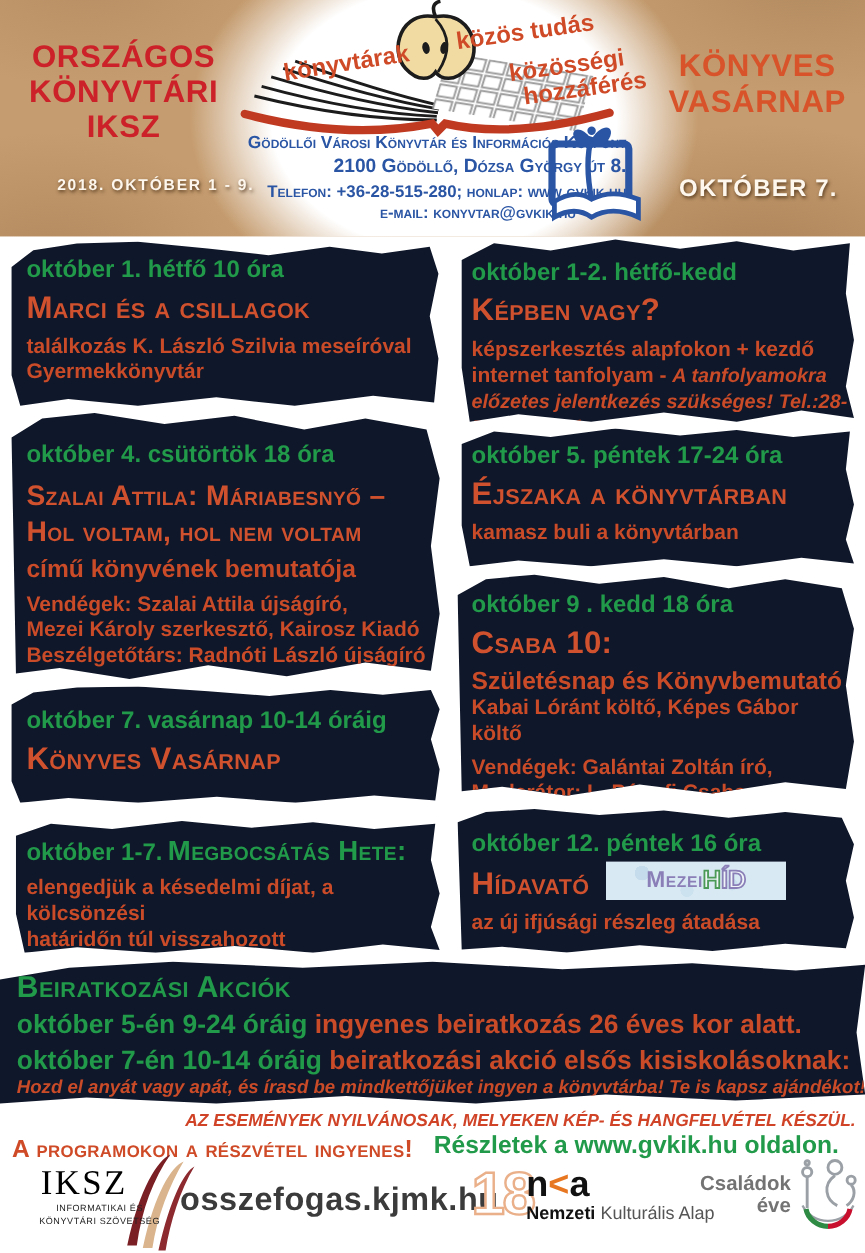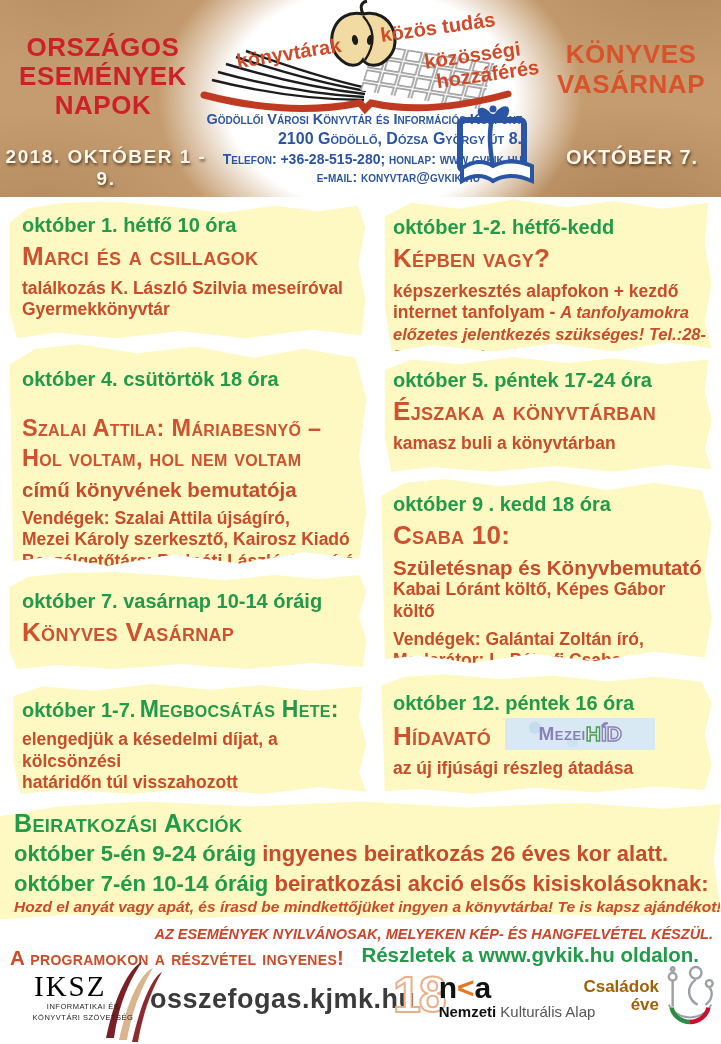--- a/index.html
+++ b/index.html
@@ -12,22 +12,22 @@
       radial-gradient(ellipse 300px 190px at 88% 115%, rgba(140,100,60,.45), transparent 65%),
       radial-gradient(ellipse 260px 170px at 6% 112%, rgba(150,110,70,.40), transparent 65%),
       radial-gradient(ellipse 240px 150px at 10% -12%, rgba(160,120,80,.38), transparent 65%),
       radial-gradient(ellipse 280px 160px at 94% -12%, rgba(150,112,72,.42), transparent 65%),
       radial-gradient(ellipse 200px 120px at 55% 130%, rgba(210,185,150,.5), transparent 70%),
       #c59c6f;}
   .ellipse{position:absolute;left:158px;top:-62px;width:424px;height:322px;
     background:radial-gradient(closest-side,#ffffff 68%,rgba(255,255,255,0) 100%);}
   .h-left-title{position:absolute;left:18px;top:33px;width:170px;text-align:center;
     color:#cc2128;font-size:26px;font-weight:bold;line-height:1.12;letter-spacing:.5px;}
-  .h-left-date{position:absolute;left:0px;top:146px;width:212px;text-align:center;
-    color:#fdf7ee;font-size:19px;font-weight:bold;letter-spacing:1.5px;
+  .h-left-date{position:absolute;left:0px;top:146px;width:212px;text-align:right;
+    color:#fdf7ee;font-size:13px;font-weight:bold;letter-spacing:1.5px;
     text-shadow:1px 2px 3px rgba(70,45,20,.85);}
   .h-right-title{position:absolute;left:548px;top:40px;width:166px;text-align:center;
     color:#d8532a;font-size:26px;font-weight:bold;line-height:1.15;letter-spacing:.5px;}
   .h-right-date{position:absolute;left:552px;top:146px;width:160px;text-align:center;
     color:#fdf7ee;font-size:20px;font-weight:bold;letter-spacing:1px;
     text-shadow:1px 2px 3px rgba(70,45,20,.85);}
   .logo-art{position:absolute;left:188px;top:0px;}
   .tag{position:absolute;color:#cf4b28;font-weight:bold;white-space:nowrap;}
   .tag1{left:236px;top:42px;font-size:20px;transform:rotate(-9deg);}
   .tag2{left:380px;top:16px;font-size:20px;transform:rotate(-8deg);}
@@ -35,39 +35,39 @@
   .tag4{left:436px;top:63px;font-size:20px;transform:rotate(-8deg);}
   .contact{position:absolute;left:200px;top:110px;width:322px;text-align:right;
     color:#2a55a4;font-weight:bold;font-variant:small-caps;line-height:1.3;}
   .contact .c1{font-size:14.5px;}
   .contact .c2{font-size:16px;}
   .contact .c3{font-size:14px;}
   .contact .c4{font-size:14px;padding-right:42px;}
   .lib-logo{position:absolute;left:452px;top:100px;}
 
   
-  .blk{position:absolute;box-sizing:border-box;background:#fef9c3;color:#c94b28;}
+  .blk{position:absolute;box-sizing:border-box;background:#0f172a;color:#c94b28;}
   .torn1{clip-path:polygon(1% 16%,6% 6%,16% 2%,30% 1%,46% 5%,60% 9%,74% 4%,86% 8%,97% 4%,99% 20%,97% 45%,99% 70%,98% 96%,84% 92%,66% 98%,48% 93%,30% 98%,14% 94%,3% 98%,1% 80%);}
   .torn2{clip-path:polygon(2% 12%,10% 3%,24% 7%,40% 1%,56% 6%,70% 2%,84% 7%,98% 3%,97% 30%,99% 55%,97% 80%,99% 97%,86% 93%,70% 99%,52% 94%,34% 99%,16% 95%,4% 99%,2% 70%);}
   .torn3{clip-path:polygon(1% 10%,8% 3%,20% 1%,36% 5%,52% 2%,68% 7%,82% 3%,96% 7%,99% 25%,97% 50%,99% 75%,97% 96%,82% 93%,64% 98%,46% 94%,28% 99%,12% 95%,2% 97%);}
   .tornw{clip-path:polygon(0% 14%,8% 6%,20% 2%,35% 6%,50% 2%,65% 7%,80% 3%,92% 8%,100% 4%,99% 50%,100% 92%,85% 96%,70% 92%,55% 98%,40% 93%,25% 98%,10% 94%,0% 98%);}
 
   .date{color:#219a49;font-size:20px;font-weight:bold;line-height:1.1;}
   .title{color:#d0512d;font-size:26px;font-weight:bold;font-variant:small-caps;
          letter-spacing:.3px;line-height:1.18;margin-top:5px;}
   .subtitle{color:#c94b28;font-size:20.5px;font-weight:bold;margin-top:5px;line-height:1.15;}
   .line{color:#c94b28;font-size:17.5px;font-weight:bold;line-height:1.24;}
   .first{margin-top:6px;}
   .italic{font-style:italic;font-weight:normal;font-size:16.5px;font-weight:bold;}
 
   #b-marci{left:6px;top:200px;width:363px;height:141px;padding:14px 8px 0 16px;}
   #b-kepben{left:378px;top:198px;width:337px;height:155px;padding:18px 8px 0 15px;}
   #b-kepben .body{margin:7px 0 0 0;font-size:17.5px;font-weight:bold;line-height:1.24;}
   #b-szalai{left:6px;top:342px;width:364px;height:226px;padding:26px 4px 0 16px;}
-  #b-szalai .title{font-size:23.5px;line-height:1.28;margin-top:23px;}
+  #b-szalai .title{font-size:23.5px;line-height:1.28;margin-top:8px;}
   #b-ejszaka{left:378px;top:356px;width:337px;height:117px;padding:13px 8px 0 15px;}
   #b-irka{left:378px;top:477px;width:337px;height:188px;padding:16px 8px 0 15px;}
   #b-konyves{left:6px;top:571px;width:364px;height:100px;padding:19px 8px 0 16px;}
   #b-megbocsatas{left:6px;top:683px;width:364px;height:112px;padding:13px 4px 0 16px;}
   .date-inline{color:#219a49;font-size:20px;font-weight:bold;}
   .title-inline{color:#219a49;font-size:23px;font-weight:bold;font-variant:small-caps;letter-spacing:.3px;}
   #b-hidavato{left:378px;top:673px;width:337px;height:122px;padding:19px 8px 0 15px;}
   .hid-row{display:flex;align-items:center;gap:14px;margin-top:2px;}
   .kamaszhid{width:150px;height:32px;display:flex;align-items:center;justify-content:center;
     background:radial-gradient(circle 10px at 20% 30%, #c4dcec 60%, transparent 62%),
@@ -99,21 +99,21 @@
   .site{position:absolute;left:150px;top:984px;color:#3b3b3b;font-size:27px;font-weight:bold;letter-spacing:.5px;}
   .nka{position:absolute;left:393px;top:970px;display:flex;align-items:flex-start;}
   .nka-num{font-size:50px;font-weight:bold;line-height:1;color:#ffffff;
            -webkit-text-stroke:2px #eab08a;letter-spacing:-2px;}
   .nka-col{margin-left:-6px;margin-top:4px;}
   .nka-mark{font-size:30px;font-weight:bold;line-height:.9;color:#111;letter-spacing:0;}
   .nka-k{color:#e87722;font-weight:bold;}
   .nka-name{font-size:15px;margin-top:2px;color:#111;}
   .nka-name2{color:#555;font-weight:normal;}
   .csaladok{position:absolute;right:4px;top:963px;display:flex;align-items:center;gap:4px;}
-  .cs-text{text-align:right;color:#a16207;font-weight:bold;font-size:17px;line-height:1.05;}
+  .cs-text{text-align:right;color:#737373;font-weight:bold;font-size:17px;line-height:1.05;}
 </style>
 </head>
 <body>
 
 <div class="page">
 
   <header class="band">
     <div class="ellipse"></div>
 
     <svg class="logo-art" width="350" height="118" viewBox="0 0 350 118">
@@ -142,21 +142,21 @@
       <ellipse cx="182" cy="40" rx="3" ry="5" fill="#1c1c1c" transform="rotate(10 182 40)"></ellipse>
 
       <path d="M16 95 Q100 117 172 103 L177 109 L183 103 Q240 116 320 94" fill="none" stroke="#c03a22" stroke-width="7" stroke-linecap="round"></path>
     </svg>
 
     <span class="tag tag1">könyvtárak</span>
     <span class="tag tag2">közös tudás</span>
     <span class="tag tag3">közösségi</span>
     <span class="tag tag4">hozzáférés</span>
 
-    <div class="h-left-title">ORSZÁGOS ESEMÉNYEK NAPOK</div>
+    <div class="h-left-title">ORSZÁGOS KÖNYVTÁRI IKSZ</div>
     <div class="h-left-date">2018. OKTÓBER 1 - 9.</div>
     <div class="h-right-title">KÖNYVES VASÁRNAP</div>
     <div class="h-right-date">OKTÓBER 7.</div>
 
     <div class="contact">
       <div class="c1">Gödöllői Városi Könyvtár és Információs Központ</div>
       <div class="c2">2100 Gödöllő, Dózsa György út 8.</div>
       <div class="c3">Telefon: +36-28-515-280; honlap: www.gvkik.hu</div>
       <div class="c4">e-mail: konyvtar@gvkik.hu</div>
     </div>

